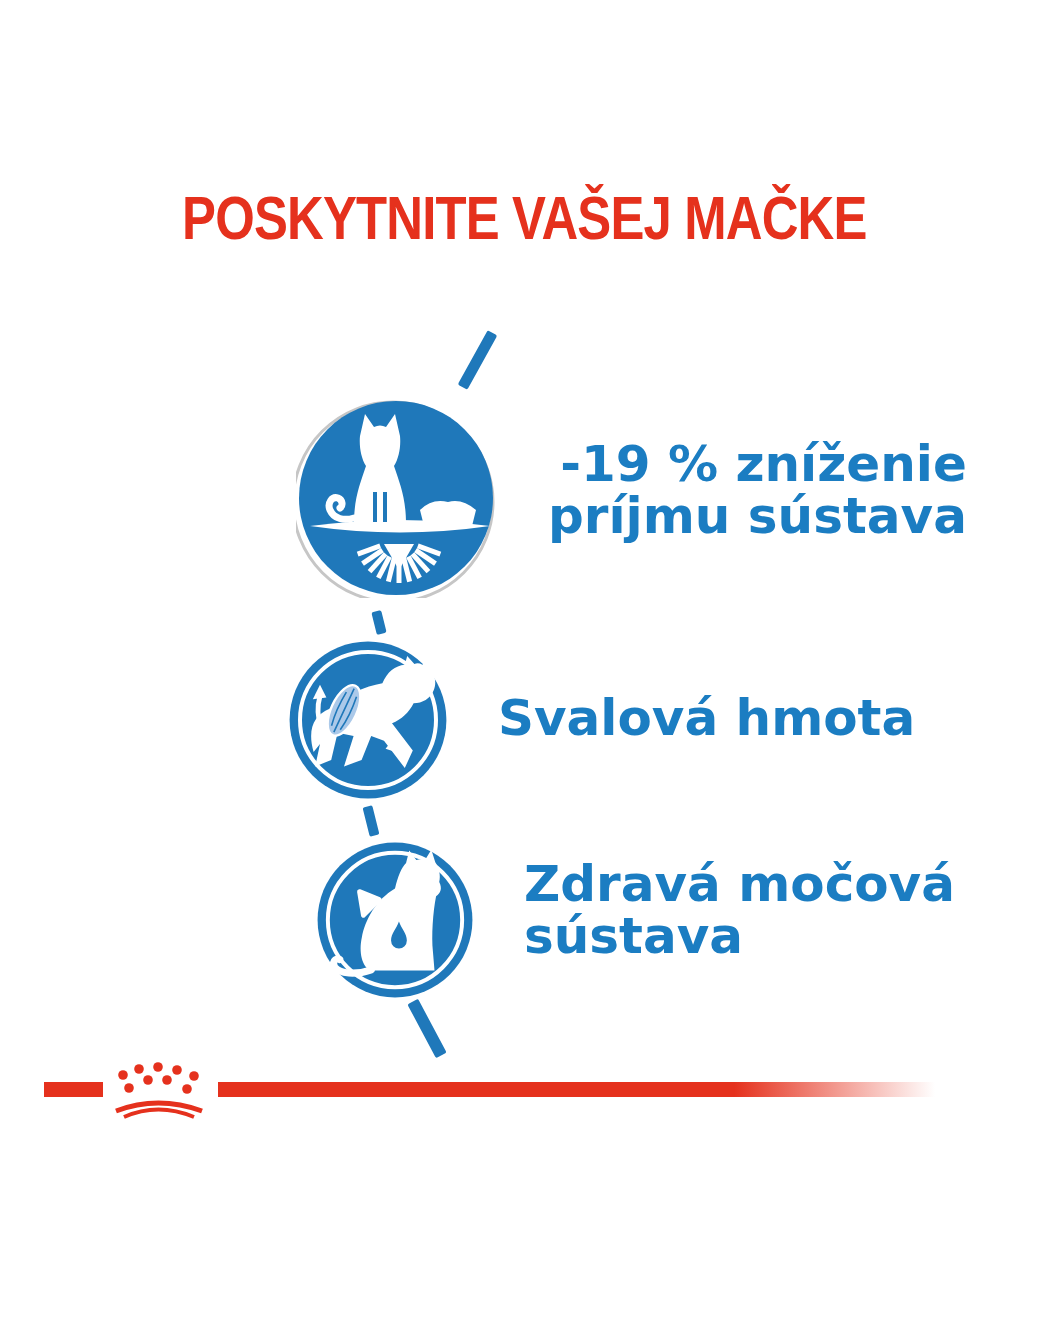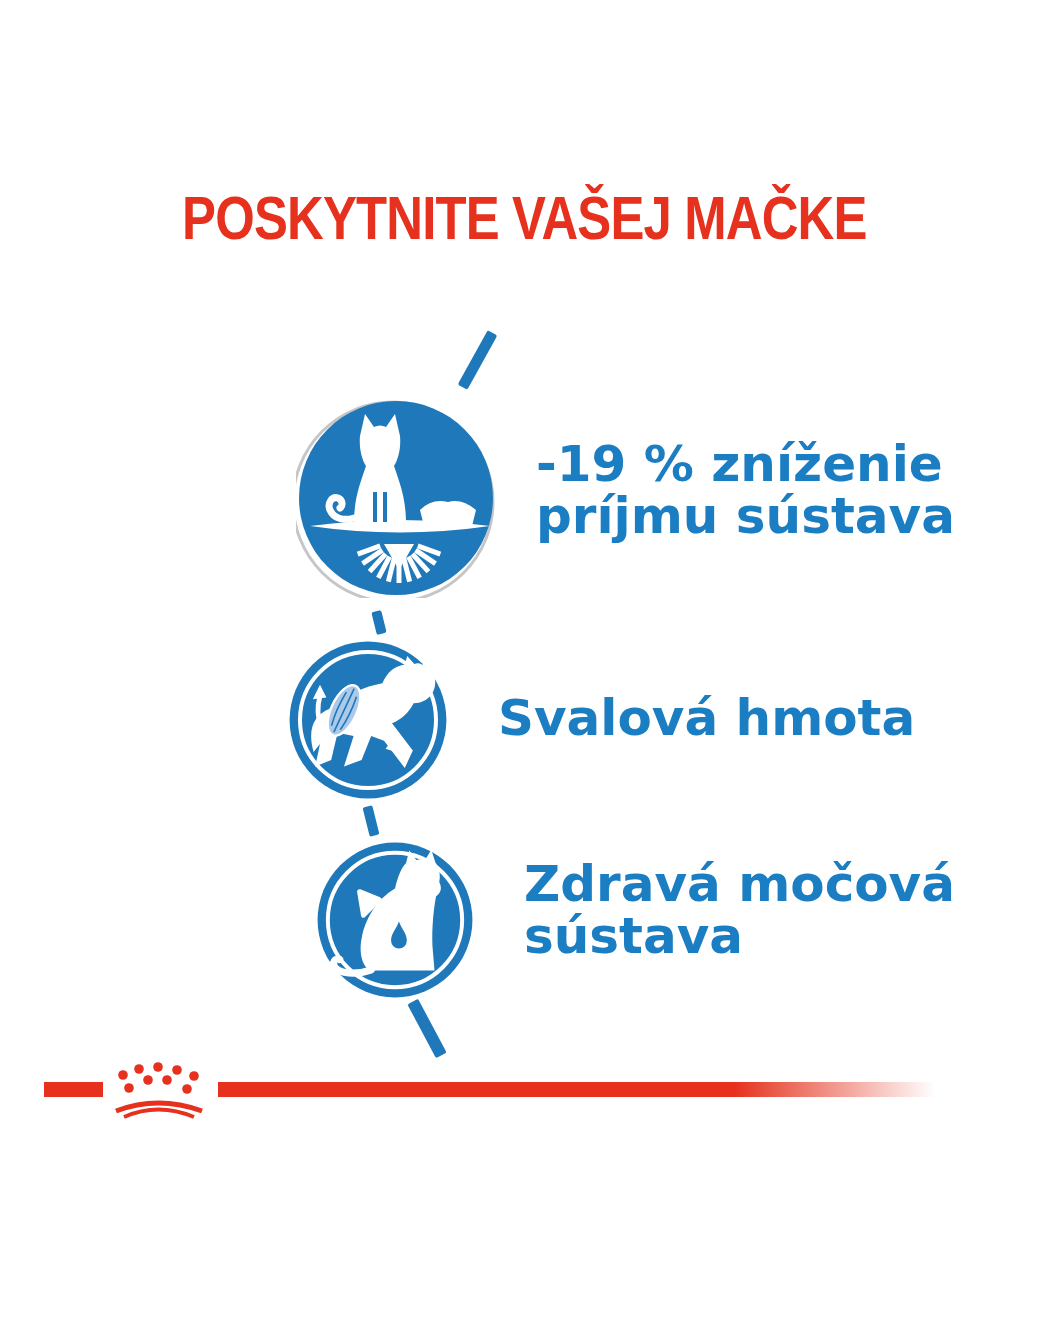--- a/index.html
+++ b/index.html
@@ -35,21 +35,21 @@
   .label{
     position:absolute;
     color:var(--text-blue);
     font-family:"DejaVu Sans", sans-serif;
     font-weight:bold;
     font-size:50px;
     line-height:52px;
     white-space:nowrap;
   }
   .label div:empty{display:none;}
-  .label-1{left:536px;top:438px;}
+  .label-1{left:548px;top:438px;text-align:right;}
   .label-2{left:498px;top:692px;}
   .label-3{left:524px;top:858px;}
   
   .icon{position:absolute;}
   .icon-1{left:296px;top:398px;width:200px;height:200px;}
   .icon-2{left:288px;top:640px;width:160px;height:160px;}
   .icon-3{left:316px;top:841px;width:158px;height:158px;}
   
   .connector{
     position:absolute;

